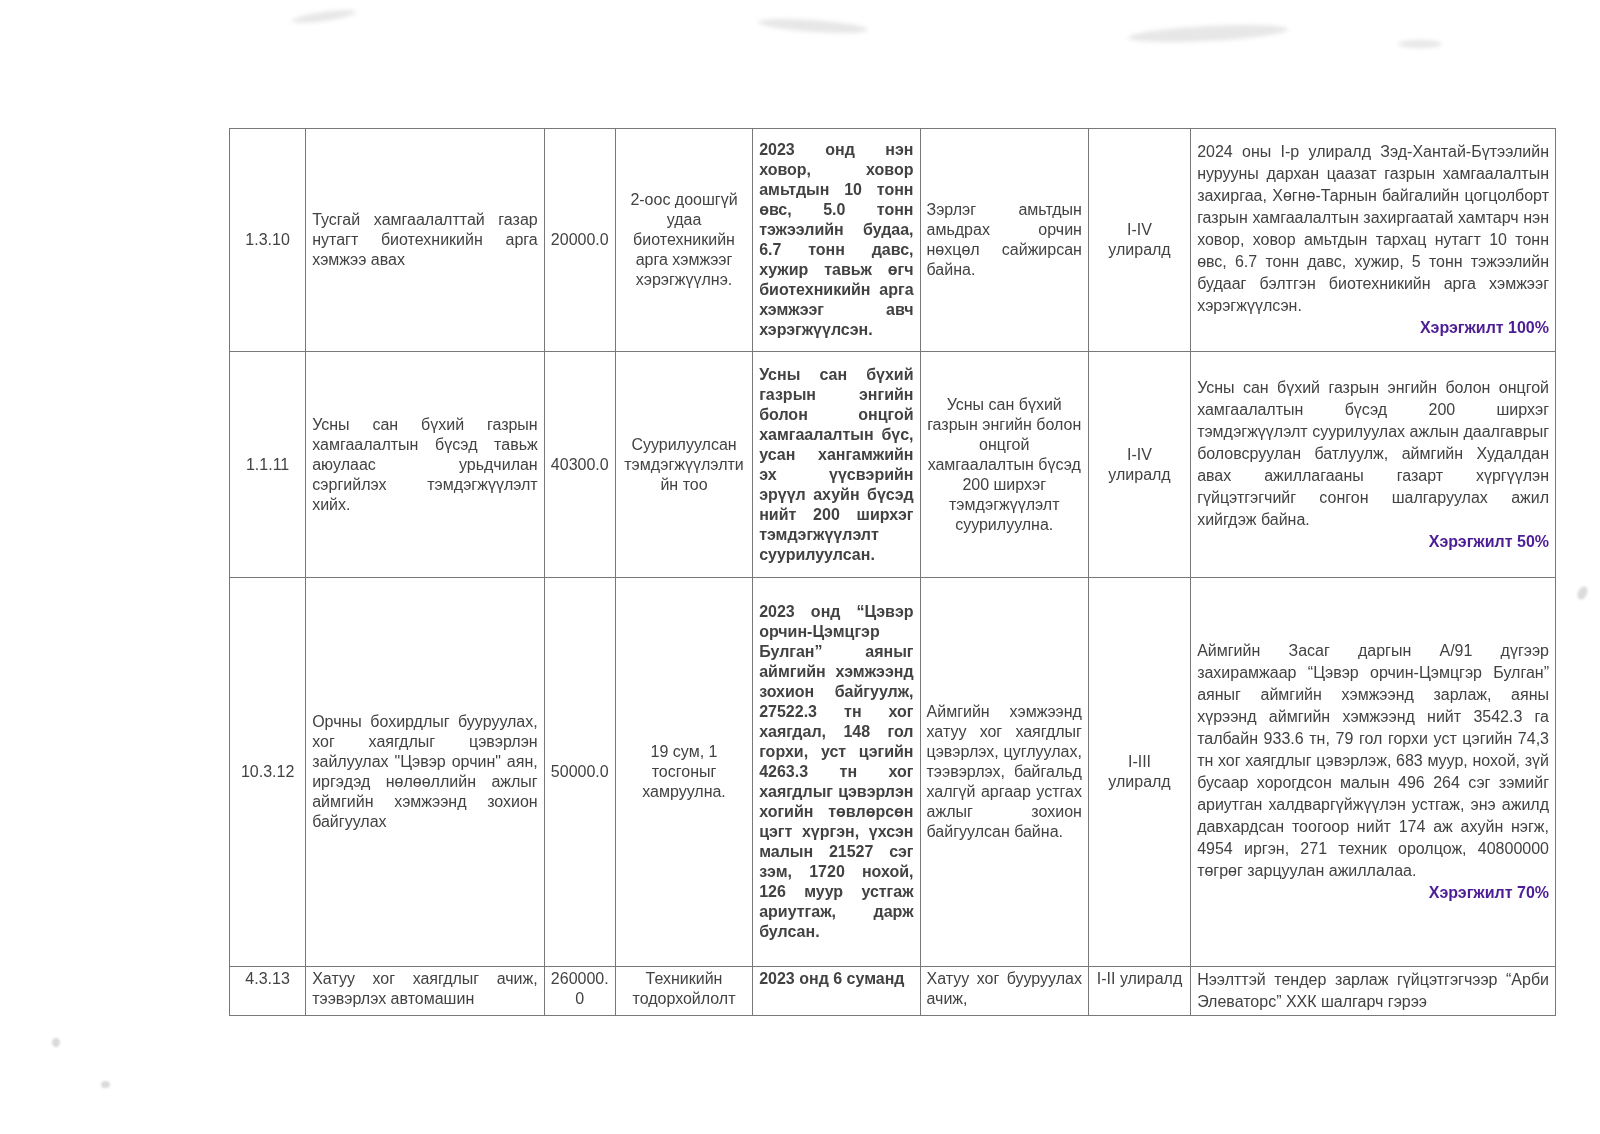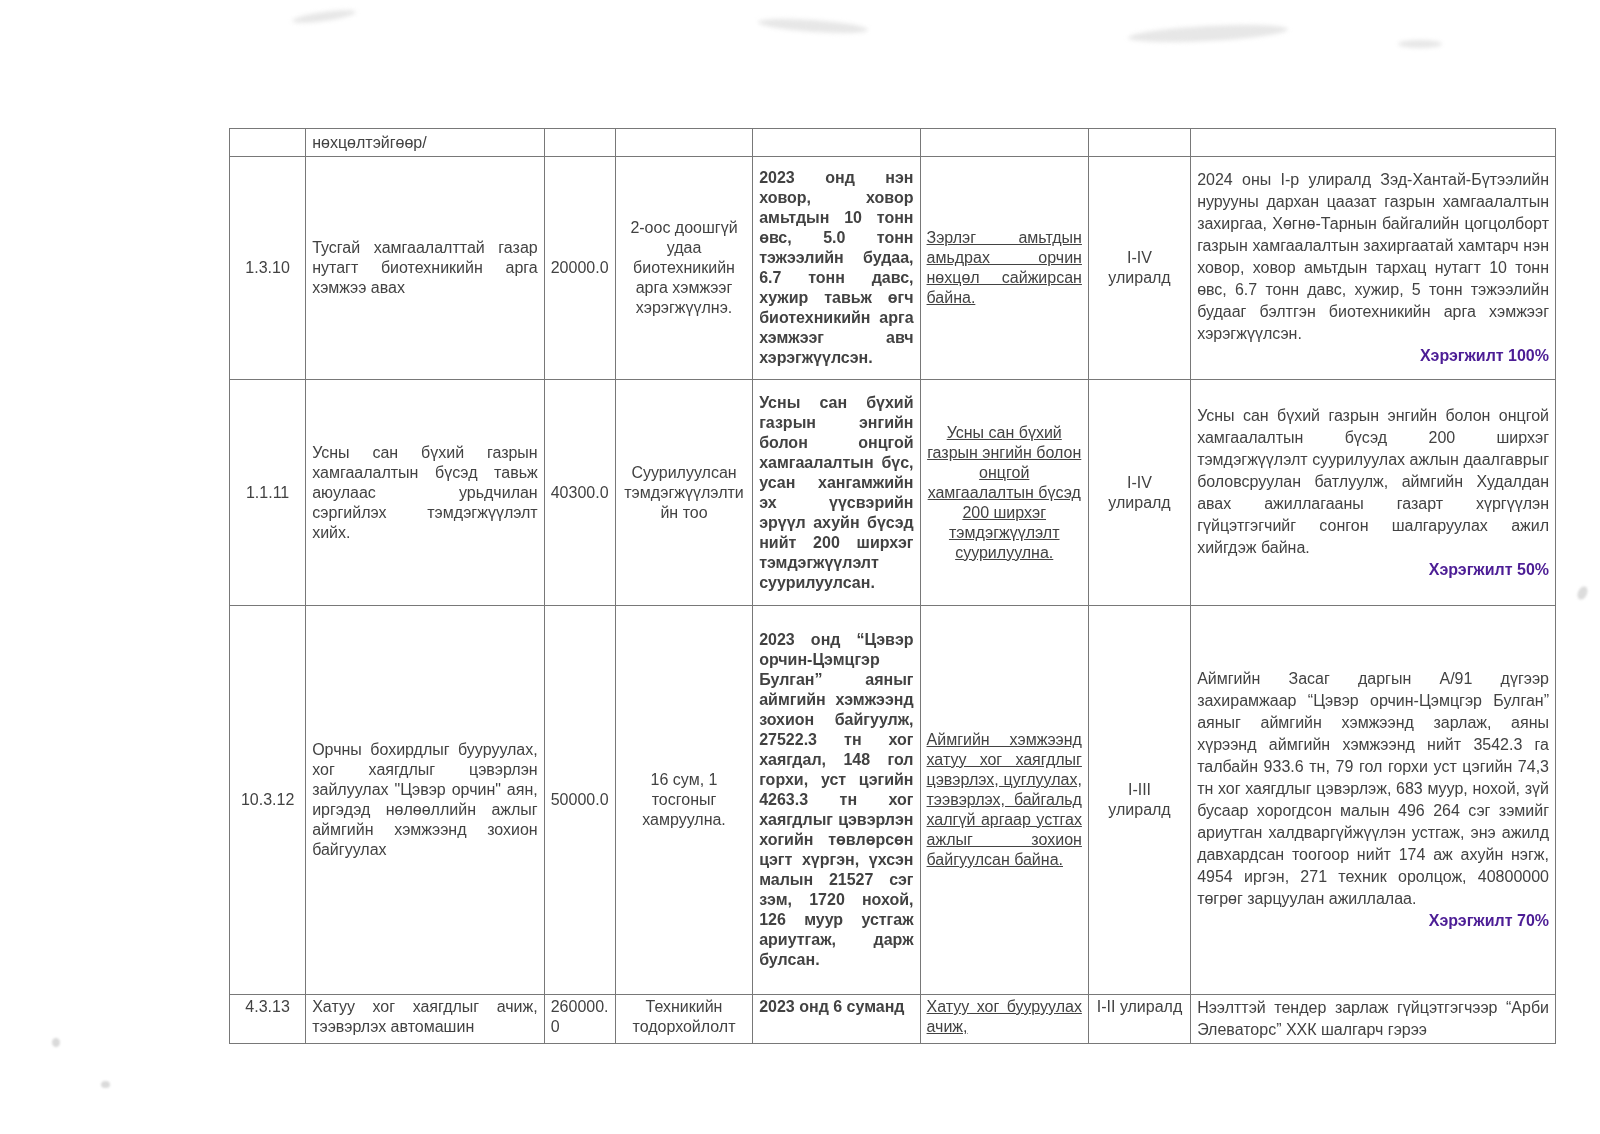--- a/index.html
+++ b/index.html
@@ -32,24 +32,24 @@
   }
   tr.rh-frag td { height: 23px; }
   tr.rh-1 td { height: 218px; }
   tr.rh-2 td { height: 221px; }
   tr.rh-3 td { height: 384px; }
   tr.rh-4 td { height: 41px; vertical-align: top; }
 
   td.c-id      { text-align: center; }
   td.c-task    { text-align: justify; padding: 3px 10px; line-height: 21px; }
   td.c-task.frag { text-align: left; }
-  td.c-budget  { word-break: break-all; line-height: 21px; padding: 2px 5px; margin-left: 24px; }
+  td.c-budget  { text-align: center; word-break: break-all; line-height: 21px; padding: 2px 5px; margin-left: 24px; }
   td.c-target  { text-align: center; line-height: 20px; }
   td.c-activity{ text-align: justify; padding: 3px 8px; line-height: 20px; font-weight: bold; }
-  td.c-outcome { text-align: justify; padding: 3px 9px; line-height: 21px; text-decoration: underline; }
+  td.c-outcome { text-align: justify; padding: 3px 9px; line-height: 21px; }
   td.c-outcome.center { text-align: center; }
   td.c-quarter { text-align: center; line-height: 21px; }
   td.c-result  { padding: 4px 13px; }
   .result-text { text-align: justify; line-height: 22px; }
   .completion  { text-align: right; font-weight: bold; line-height: 22px; color: #4c1d95; }
 
   
   .smudge { position: absolute; background: #e7e7e7; border-radius: 50%; filter: blur(2px); }
   .s1 { left: 292px; top: 12px;  width: 64px;  height: 9px;  transform: rotate(-8deg); }
   .s2 { left: 758px; top: 20px;  width: 110px; height: 12px; transform: rotate(4deg); }
@@ -78,30 +78,20 @@
       <col style="width:238px">
       <col style="width:71px">
       <col style="width:137px">
       <col style="width:167px">
       <col style="width:168px">
       <col style="width:102px">
       <col style="width:364px">
     </colgroup>
 
     <tbody>
-        <tr class="rh-frag">
-      <td class="c-id"></td>
-      <td class="c-task frag">нөхцөлтэйгөөр/</td>
-      <td class="c-budget"></td>
-      <td class="c-target"></td>
-      <td class="c-activity"></td>
-      <td class="c-outcome"></td>
-      <td class="c-quarter"></td>
-      <td class="c-result"></td>
-    </tr>
 
     <tr class="rh-1">
       <td class="c-id">1.3.10</td>
       <td class="c-task">Тусгай хамгаалалттай газар нутагт биотехникийн арга хэмжээ авах</td>
       <td class="c-budget">20000.0</td>
       <td class="c-target">2-оос доошгүй удаа биотехникийн арга хэмжээг хэрэгжүүлнэ.</td>
       <td class="c-activity">2023 онд нэн ховор, ховор амьтдын 10 тонн өвс, 5.0 тонн тэжээлийн будаа, 6.7 тонн давс, хужир тавьж өгч биотехникийн арга хэмжээг авч хэрэгжүүлсэн.</td>
       <td class="c-outcome">Зэрлэг амьтдын амьдрах орчин нөхцөл сайжирсан байна.</td>
       <td class="c-quarter">I-IV улиралд</td>
       <td class="c-result">
@@ -121,21 +111,21 @@
       <td class="c-result">
         <div class="result-text">Усны сан бүхий газрын энгийн болон онцгой хамгаалалтын бүсэд 200 ширхэг тэмдэгжүүлэлт суурилуулах ажлын даалгаврыг боловсруулан батлуулж, аймгийн Худалдан авах ажиллагааны газарт хүргүүлэн гүйцэтгэгчийг сонгон шалгаруулах ажил хийгдэж байна.</div>
         <div class="completion">Хэрэгжилт 50%</div>
       </td>
     </tr>
 
     <tr class="rh-3">
       <td class="c-id">10.3.12</td>
       <td class="c-task">Орчны бохирдлыг бууруулах, хог хаягдлыг цэвэрлэн зайлуулах "Цэвэр орчин" аян, иргэдэд нөлөөллийн ажлыг аймгийн хэмжээнд зохион байгуулах</td>
       <td class="c-budget">50000.0</td>
-      <td class="c-target">16 сум, 1 тосгоныг хамруулна.</td>
+      <td class="c-target">19 сум, 1 тосгоныг хамруулна.</td>
       <td class="c-activity">2023 онд “Цэвэр орчин-Цэмцгэр Булган” аяныг аймгийн хэмжээнд зохион байгуулж, 27522.3 тн хог хаягдал, 148 гол горхи, уст цэгийн 4263.3 тн хог хаягдлыг цэвэрлэн хогийн төвлөрсөн цэгт хүргэн, үхсэн малын 21527 сэг зэм, 1720 нохой, 126 муур устгаж ариутгаж, дарж булсан.</td>
       <td class="c-outcome">Аймгийн хэмжээнд хатуу хог хаягдлыг цэвэрлэх, цуглуулах, тээвэрлэх, байгальд халгүй аргаар устгах ажлыг зохион байгуулсан байна.</td>
       <td class="c-quarter">I-III улиралд</td>
       <td class="c-result">
         <div class="result-text">Аймгийн Засаг даргын А/91 дүгээр захирамжаар “Цэвэр орчин-Цэмцгэр Булган” аяныг аймгийн хэмжээнд зарлаж, аяны хүрээнд аймгийн хэмжээнд нийт 3542.3 га талбайн 933.6 тн, 79 гол горхи уст цэгийн 74,3 тн хог хаягдлыг цэвэрлэж, 683 муур, нохой, зүй бусаар хорогдсон малын 496 264 сэг зэмийг ариутган халдваргүйжүүлэн устгаж, энэ ажилд давхардсан тоогоор нийт 174 аж ахуйн нэгж, 4954 иргэн, 271 техник оролцож, 40800000 төгрөг зарцуулан ажиллалаа.</div>
         <div class="completion">Хэрэгжилт 70%</div>
       </td>
     </tr>
 
     <tr class="rh-4">

